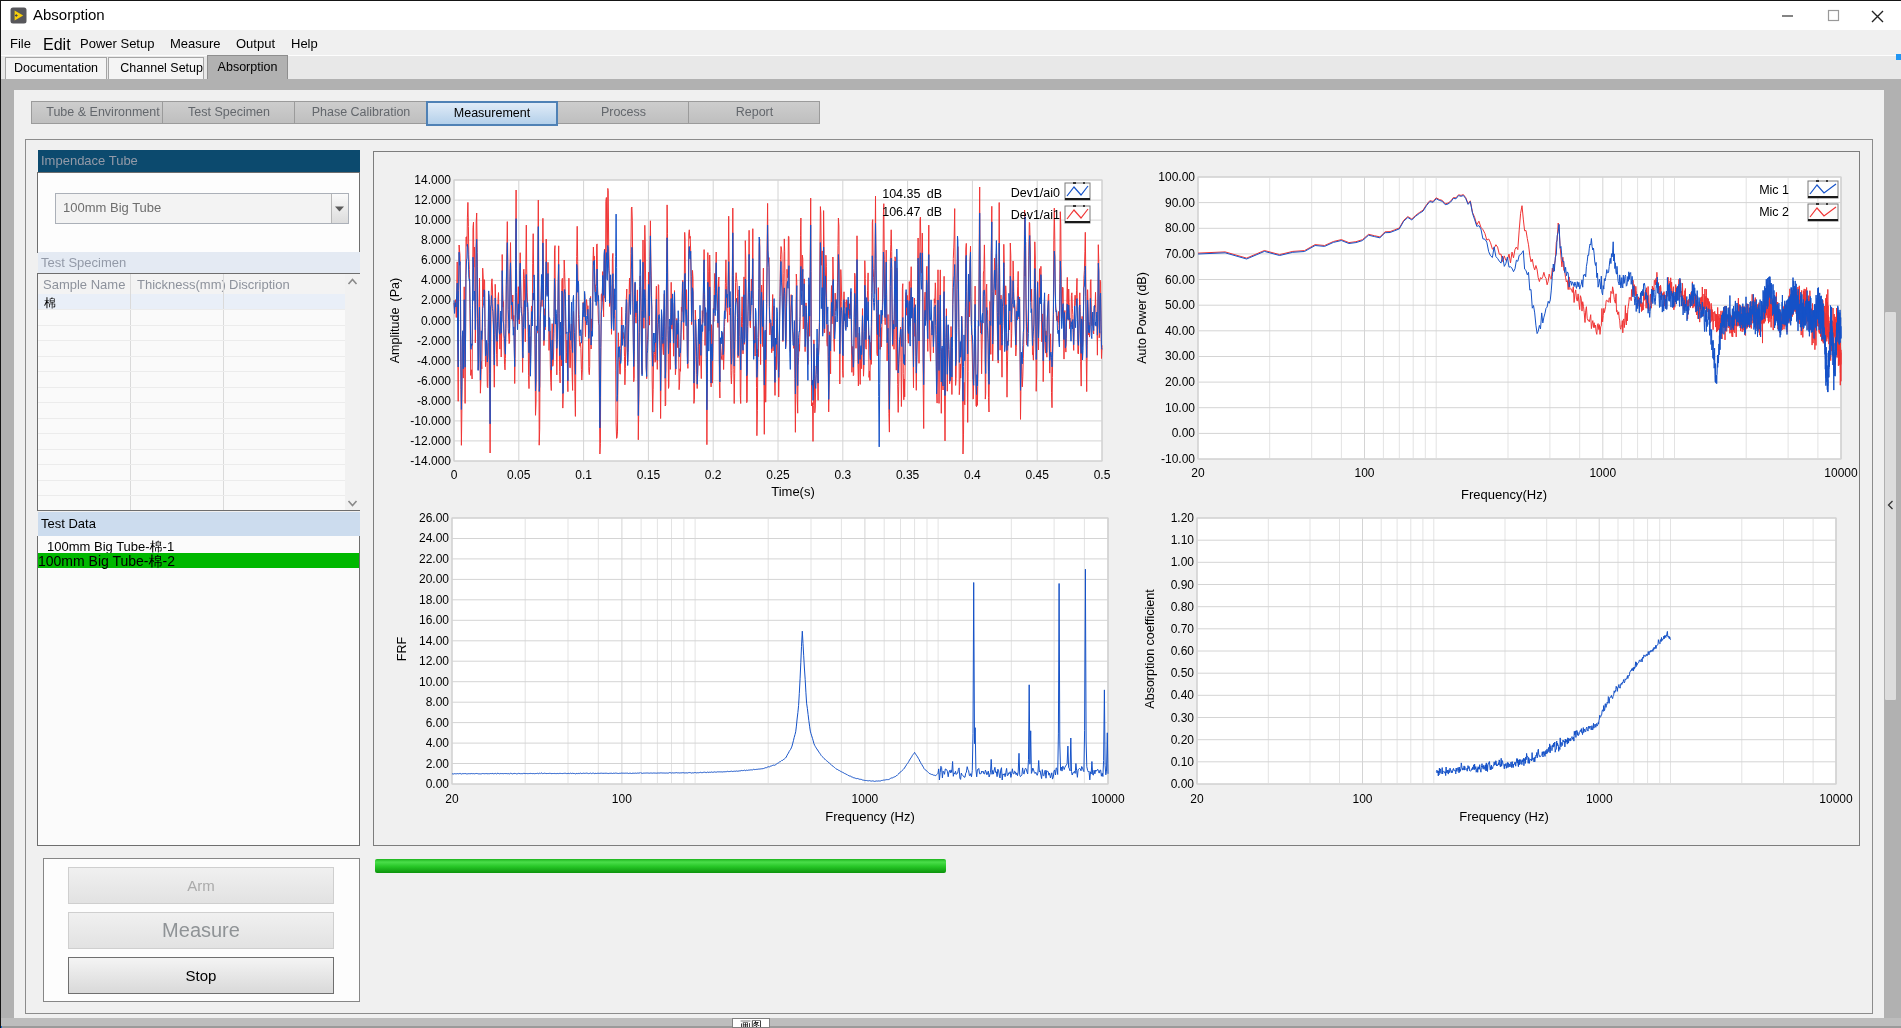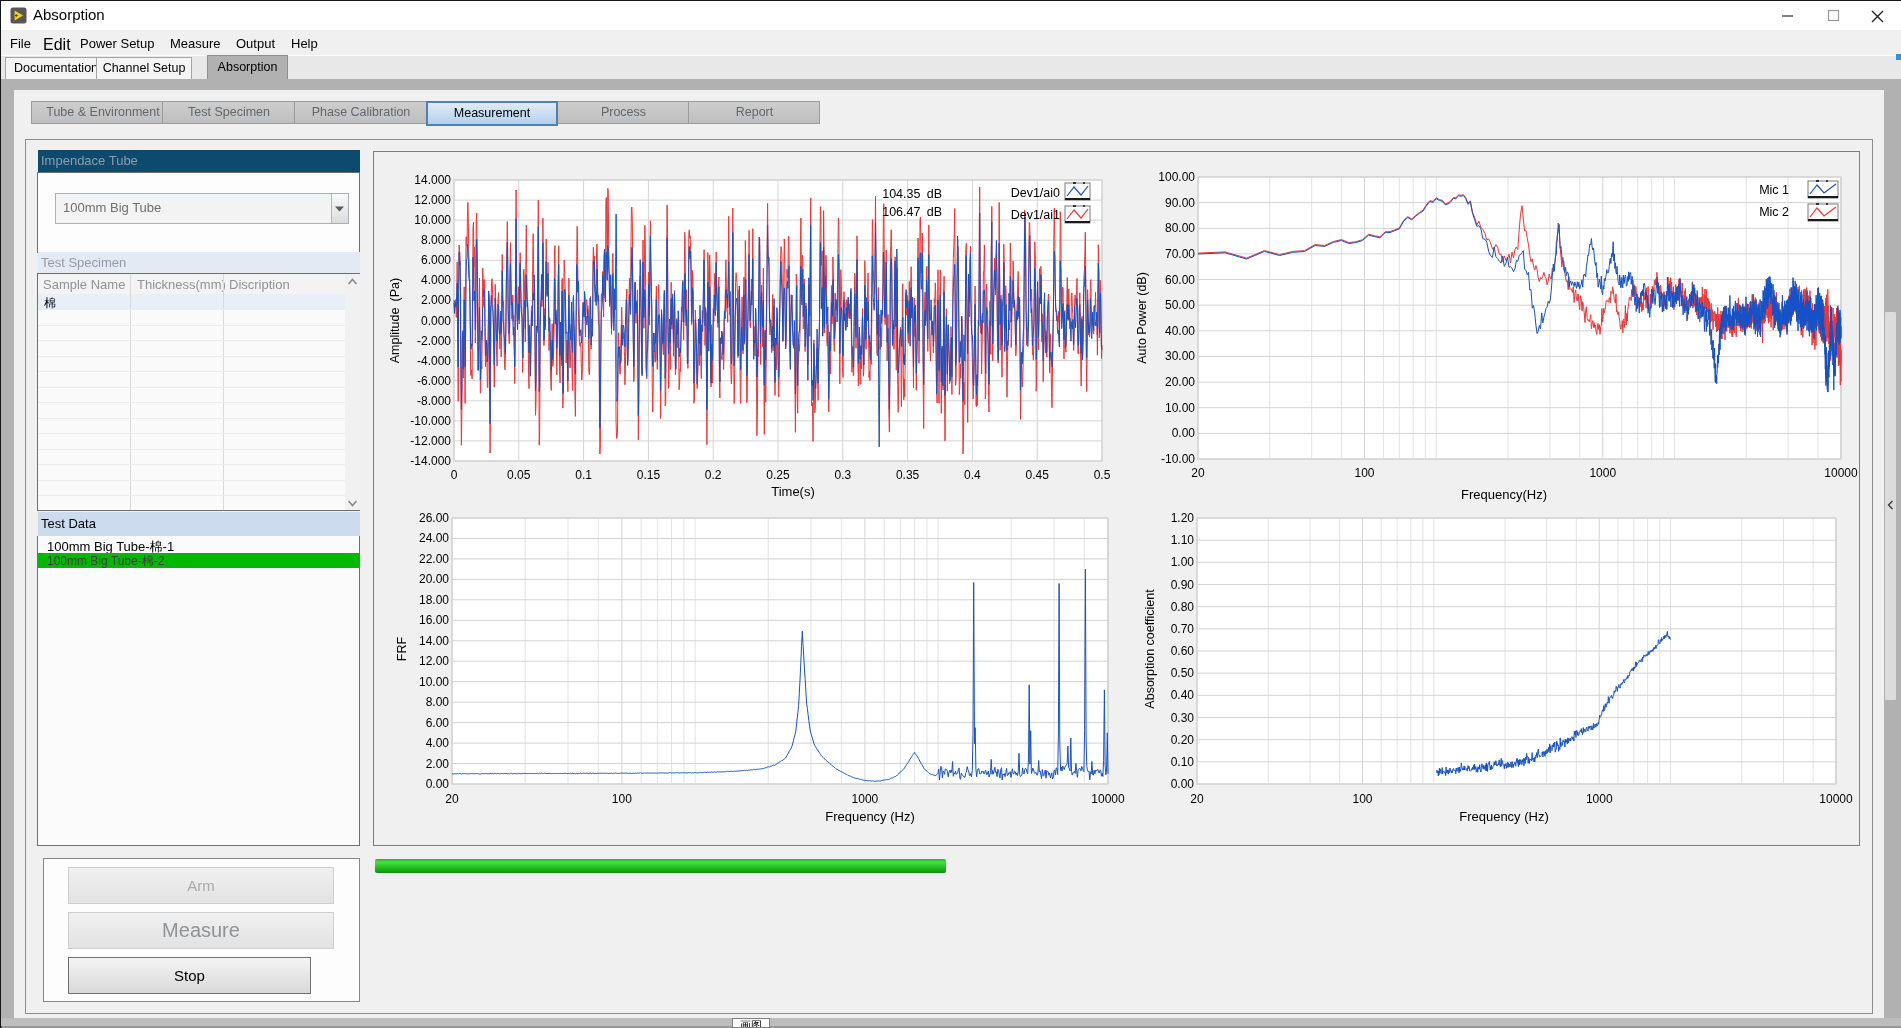--- a/index.html
+++ b/index.html
@@ -23,21 +23,21 @@
 <div class="abs" style="left:0;top:30px;width:1901px;height:25px;background:#f0f0f0"></div>
 <div class="abs" style="top:36px;left:10px;font-size:13px">File</div>
 <div class="abs" style="top:36px;left:43px;font-size:16px">Edit</div>
 <div class="abs" style="top:36px;left:80px;font-size:13px">Power Setup</div>
 <div class="abs" style="top:36px;left:170px;font-size:13px">Measure</div>
 <div class="abs" style="top:36px;left:236px;font-size:13px">Output</div>
 <div class="abs" style="top:36px;left:291px;font-size:13px">Help</div>
 
 <div class="abs" style="left:0;top:55px;width:1901px;height:24px;background:#e8e8e8;border-top:1px solid #fdfdfd"></div>
 <div class="abs" style="left:5px;top:57px;width:102px;height:22px;background:#f4f4f4;border:1px solid #a5a5a5;border-bottom:none;font-size:12.5px;text-align:center;line-height:21px">Documentation</div>
-<div class="abs" style="left:96px;top:57px;width:96px;height:32px;background:#f4f4f4;border:1px solid #a5a5a5;border-bottom:none;font-size:12.5px;text-align:center;line-height:21px">Channel Setup</div>
+<div class="abs" style="left:108px;top:57px;width:96px;height:32px;background:#f4f4f4;border:1px solid #a5a5a5;border-bottom:none;font-size:12.5px;text-align:right;line-height:21px">Channel Setup</div>
 <div class="abs" style="left:207px;top:55px;width:81px;height:24px;background:#b1b1b1;border:1px solid #8e8e8e;border-bottom:none;font-size:12.5px;text-align:center;line-height:22px">Absorption</div>
 <div class="abs" style="left:1896px;top:54px;width:5px;height:6px;background:#2196f3"></div>
 
 <div class="abs" style="left:0;top:79px;width:1901px;height:949px;background:#b1b1b1"></div>
 <div class="abs" style="left:14px;top:90px;width:1870px;height:928px;background:#f0f0f0"></div>
 
 <div class="abs" style="left:25px;top:139px;width:1848px;height:875px;border:1px solid #8c8c8c"></div>
 
 <div class="abs" style="left:31px;top:101px;width:789px;height:23px;border:1px solid #9b9b9b;background:linear-gradient(#cdcdcd,#bfbfbf)"></div>
 <div class="abs" style="left:162px;top:101px;width:1px;height:23px;background:#9b9b9b"></div>
@@ -87,26 +87,26 @@
 <div class="abs" style="left:345px;top:274px;width:15px;height:236px;background:#f1f1f1"></div>
 <svg class="abs" style="left:346px;top:277px" width="13" height="10">
     <path d="M2.5 7 L6.5 2.5 L10.5 7" fill="none" stroke="#8a8a8a" stroke-width="1.6"></path>
   </svg>
 <svg class="abs" style="left:346px;top:498px" width="13" height="10">
     <path d="M2.5 3 L6.5 7.5 L10.5 3" fill="none" stroke="#8a8a8a" stroke-width="1.6"></path>
   </svg>
 <div class="abs" style="left:38px;top:512px;width:322px;height:24px;background:#ccdcee;font-size:13px;color:#000;line-height:24px;padding-left:3px">Test Data</div>
 <div class="abs" style="left:37px;top:536px;width:323px;height:310px;background:#fbfbfb;border:1px solid #6e6e6e;border-top:none"></div>
 <div class="abs" style="left:38px;top:538px;width:321px;height:15px;font-size:13px;color:#000;padding-left:9px">100mm Big Tube-棉-1</div>
-<div class="abs" style="left:38px;top:553px;width:321px;height:15px;background:#00b800;font-size:12px;color:#404040;padding-left:9px">100mm Big Tube-棉-2</div>
+<div class="abs" style="left:38px;top:553px;width:321px;height:15px;background:#00b800;font-size:14px;color:#000000;">100mm Big Tube-棉-2</div>
 
 <div class="abs" style="left:43px;top:858px;width:317px;height:144px;background:#fdfdfd;border:1px solid #868686"></div>
 <div class="abs" style="left:68px;top:867px;width:266px;height:37px;background:linear-gradient(#f0f0f0,#e2e2e2);border:1px solid #cfcfcf;font-size:15px;color:#aaaaaa;text-align:center;line-height:36px">Arm</div>
 <div class="abs" style="left:68px;top:912px;width:266px;height:37px;background:linear-gradient(#f0f0f0,#e2e2e2);border:1px solid #cfcfcf;font-size:20px;color:#8f9396;text-align:center;line-height:35px">Measure</div>
-<div class="abs" style="left:68px;top:957px;width:243px;height:37px;background:linear-gradient(#f4f4f4,#d9d9d9);border:1px solid #6f6f6f;font-size:15px;color:#000;text-align:center;line-height:36px">Stop</div>
+<div class="abs" style="left:68px;top:957px;width:266px;height:37px;background:linear-gradient(#f4f4f4,#d9d9d9);border:1px solid #6f6f6f;font-size:15px;color:#000;text-align:center;line-height:36px">Stop</div>
 
 <div class="abs" style="left:373px;top:151px;width:1487px;height:695px;background:#f0f0f0;border:1px solid #7d7d7d"></div>
 
 <div class="abs" style="left:375px;top:859px;width:571px;height:14px;background:linear-gradient(#1db41d 0%,#4ade4a 22%,#26c526 55%,#0c930c 100%);border-radius:2px"></div>
 
 <div class="abs" style="left:1884px;top:311px;width:13px;height:390px;background:#dcdcdc;border:1px solid #b0b0b0;border-radius:2px"></div>
 <svg class="abs" style="left:1885px;top:499px" width="11" height="12">
     <path d="M7.5 2 L3.5 6 L7.5 10" fill="none" stroke="#333" stroke-width="1.3"></path>
   </svg>
 

